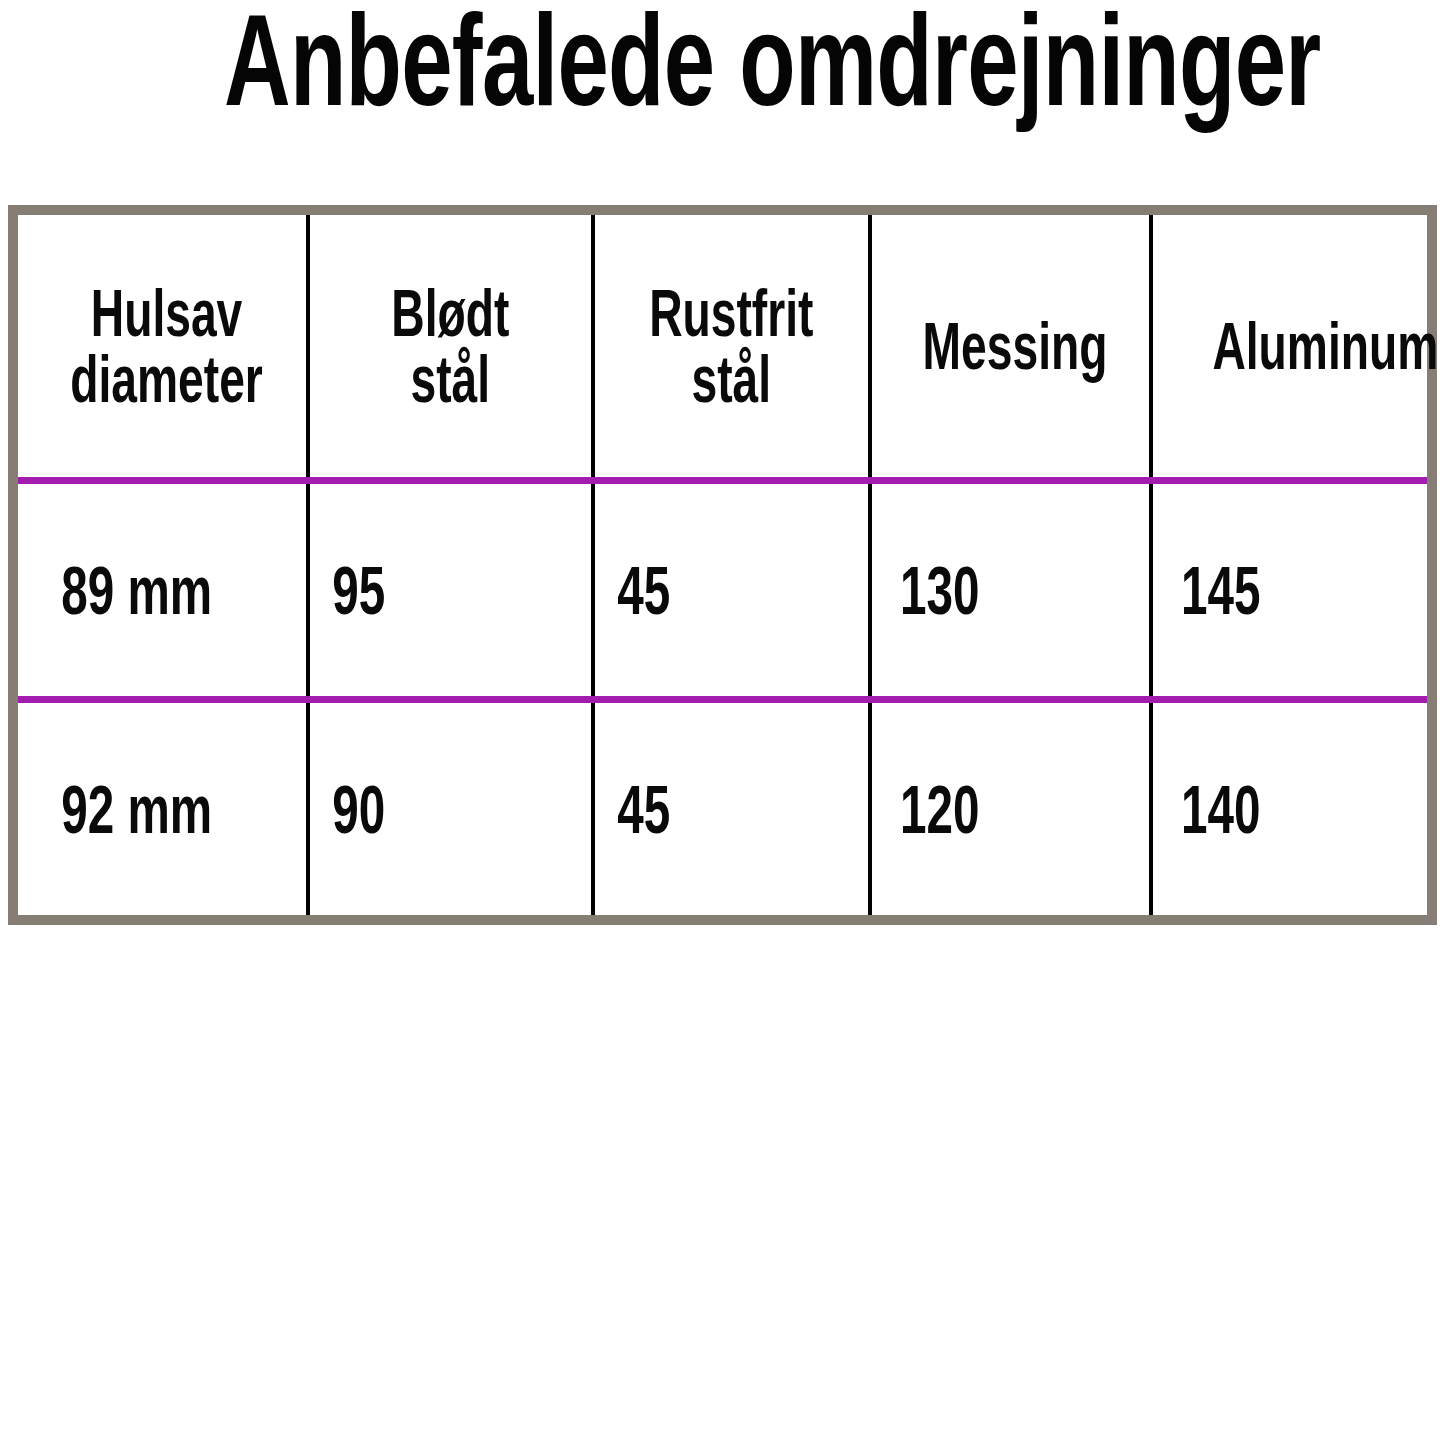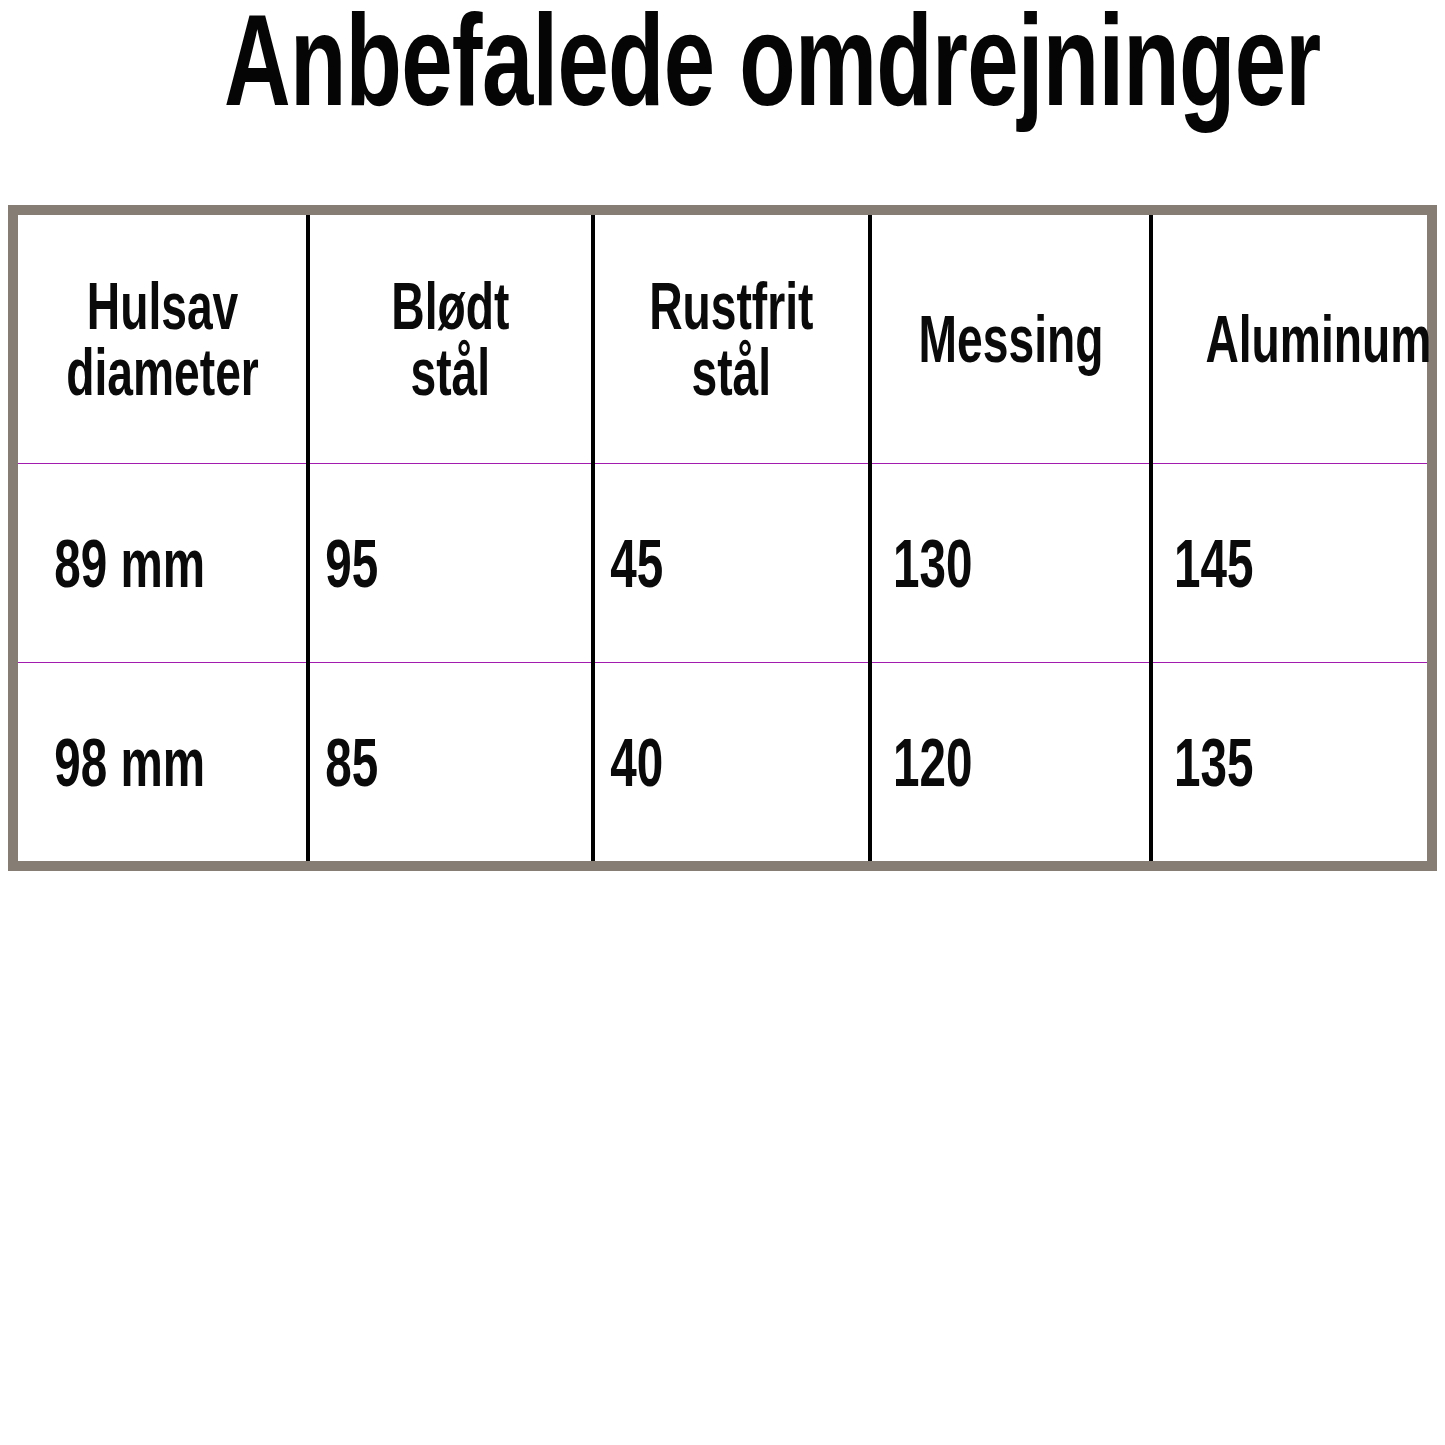--- a/index.html
+++ b/index.html
@@ -52,33 +52,33 @@
     border-collapse: collapse;
     table-layout: fixed;
   }
   table.speed col.c1 { width: 20.6%; }
   table.speed col.c2 { width: 20.2%; }
   table.speed col.c3 { width: 19.7%; }
   table.speed col.c4 { width: 19.9%; }
   table.speed col.c5 { width: 19.6%; }
 
   table.speed td, table.speed th {
-    padding: 4px;
+    padding: 11px;
     vertical-align: middle;
     background: #ffffff;
     font-weight: bold;
     color: #0a0a0a;
   }
   
   table.speed td + td, table.speed th + th {
     border-left: 4px solid #000000;
     text-decoration: underline;
   }
   table.speed tr + tr td {
-    border-top: 1px solid #a21caf;
+    border-top: 7px solid #a21caf;
     margin-left: 40px;
   }
   table.speed tr.head th { height: 240px; font-size: 66px; line-height: 66px; }
   table.speed tr.body td { height: 190px; font-size: 68px; line-height: 68px; }
   table.speed tr.body.last td { height: 176px; }
 
   .cx {
     display: inline-block;
     transform: scaleX(0.70);
     transform-origin: 50% 50%;
@@ -114,23 +114,23 @@
         <th><span class="cx">Aluminum</span></th>
       </tr>
       <tr class="body">
         <td><span class="cx">89 mm</span></td>
         <td><span class="cx">95</span></td>
         <td><span class="cx">45</span></td>
         <td><span class="cx">130</span></td>
         <td><span class="cx">145</span></td>
       </tr>
       <tr class="body">
-        <td><span class="cx">98 mm</span></td>
-        <td><span class="cx">85</span></td>
-        <td><span class="cx">40</span></td>
+        <td><span class="cx">92 mm</span></td>
+        <td><span class="cx">90</span></td>
+        <td><span class="cx">45</span></td>
         <td><span class="cx">120</span></td>
-        <td><span class="cx">135</span></td>
+        <td><span class="cx">140</span></td>
       </tr>
     </tbody>
       </table>
   </div>
 
 </div>
 
 </body></html>

